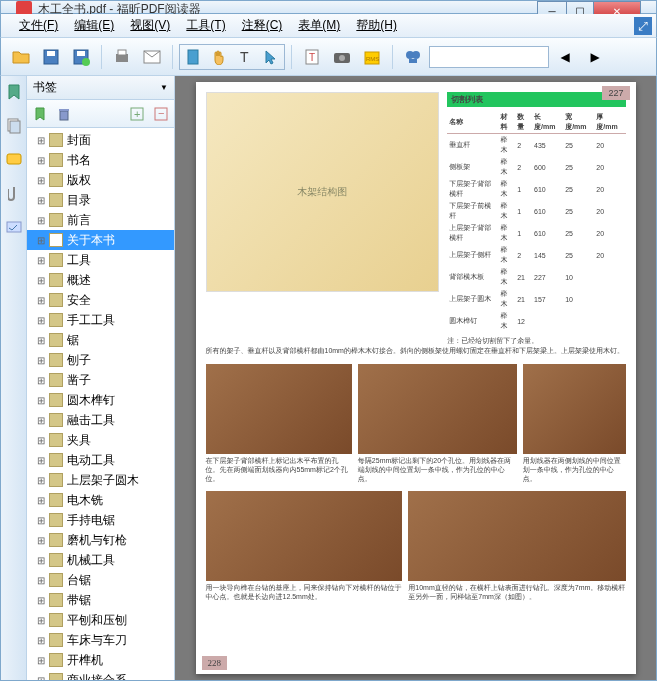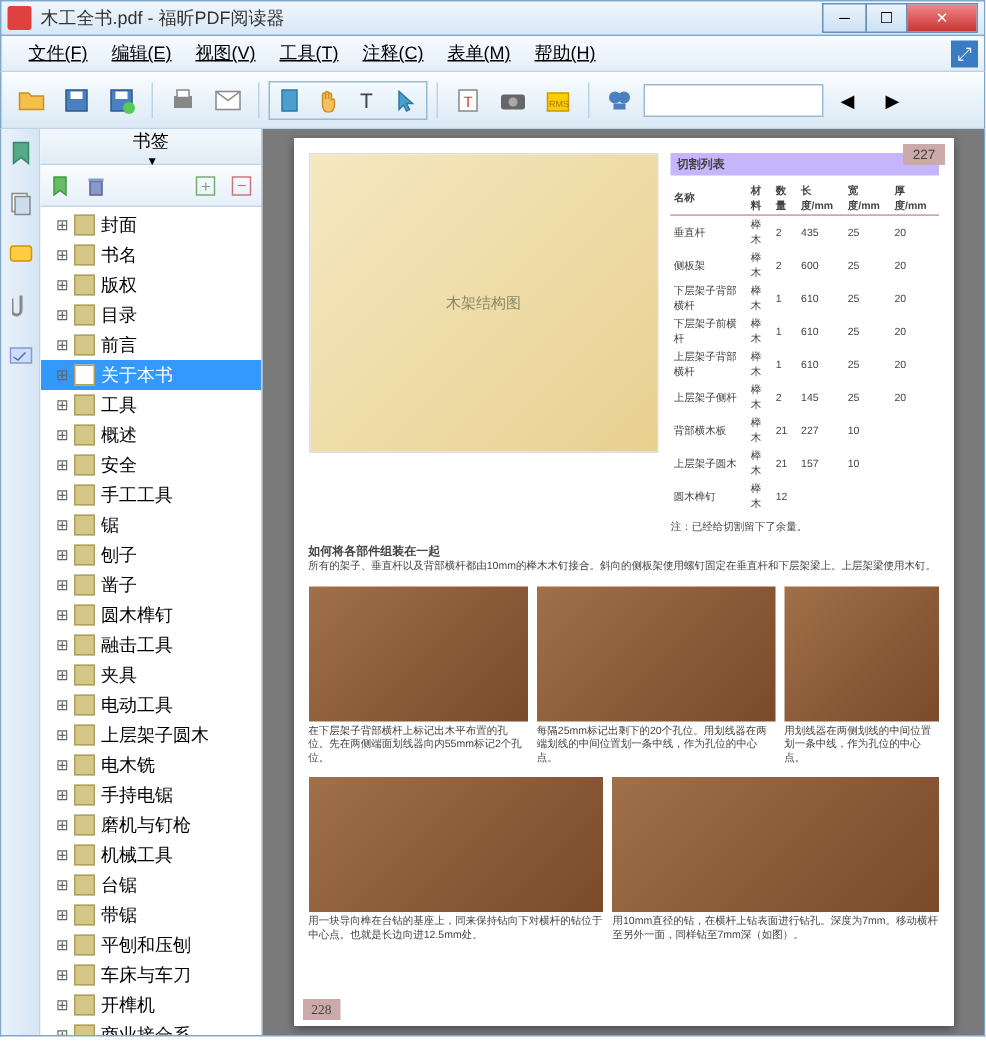--- a/index.html
+++ b/index.html
@@ -1,19 +1,19 @@
 <!DOCTYPE html>
 <html><head>
 <meta charset="utf-8">
 <style>
 * { margin: 0; padding: 0; box-sizing: border-box; }
 body { font-family: "Microsoft YaHei", sans-serif; font-size: 12px; width: 657px; height: 697px; overflow: hidden; background: #fff; }
 
 
-.titlebar { height: 24px; background: linear-gradient(#f0f6fb, #d8e8f7); border: 1px solid #7fa8cc; display: flex; align-items: center; padding: 0 4px; }
+.titlebar { height: 14px; background: linear-gradient(#f0f6fb, #d8e8f7); border: 1px solid #7fa8cc; display: flex; align-items: flex-start; padding: 0 15px; }
 .titlebar .icon { width: 16px; height: 16px; background: #e04040; border-radius: 2px; margin-right: 6px; }
 .titlebar .title { flex: 1; color: #333; }
 .winbtns { display: flex; }
 .winbtn { width: 30px; height: 20px; border: 1px solid #6a8fb5; background: linear-gradient(#eaf3fb,#cde2f3); margin-left: -1px; display: flex; align-items: center; justify-content: center; font-size: 10px; cursor: pointer; }
 .winbtn.close { width: 48px; background: linear-gradient(#e88,#c33); color: #fff; }
 .winbtn.max { width: 28px; }
 
 
 .menubar { height: 24px; background: linear-gradient(#f8fbfe,#e4eef8); border-left: 1px solid #7fa8cc; border-right: 1px solid #7fa8cc; border-bottom: 1px solid #bcd3e8; display: flex; align-items: center; padding: 0 10px; position: relative; }
 .menuitem { padding: 2px 8px; cursor: pointer; text-decoration: underline; }
@@ -26,21 +26,21 @@
 .toolbar input.search { width: 120px; height: 22px; border: 1px solid #9cb8d4; padding: 0 4px; }
 .toolbar .seg { display: flex; border: 1px solid #9cb8d4; height: 26px; }
 .toolbar .seg .tbtn { width: 26px; height: 24px; }
 
 
 .main { display: flex; height: 605px; border: 1px solid #7fa8cc; border-top: none; }
 .leftrail { width: 26px; background: linear-gradient(to right,#eaf2fa,#d5e5f4); border-right: 1px solid #bcd3e8; display: flex; flex-direction: column; align-items: center; padding-top: 6px; gap: 14px; }
 .railbtn { width: 20px; height: 20px; display: flex; align-items: center; justify-content: center; cursor: pointer; }
 
 .sidebar { width: 148px; background: #fff; border-right: 1px solid #bcd3e8; display: flex; flex-direction: column; }
-.sidehead { height: 24px; background: linear-gradient(#f4f8fc,#e0ecf6); border-bottom: 1px solid #bcd3e8; display: flex; align-items: center; padding: 0 6px; position: relative; flex-direction: column; }
+.sidehead { height: 24px; background: linear-gradient(#f4f8fc,#e0ecf6); border-bottom: 1px solid #bcd3e8; display: flex; align-items: center; padding: 0 6px; position: relative; }
 .sidehead .lbl { flex: 1; }
 .sidehead .tri { font-size: 8px; margin-left: 2px; }
 .sidetools { height: 28px; background: linear-gradient(#fafdff,#e6f0f9); border-bottom: 1px solid #bcd3e8; display: flex; align-items: center; padding: 0 4px; gap: 6px; }
 .stbtn { width: 18px; height: 18px; cursor: pointer; display: flex; align-items: center; justify-content: center; }
 .tree { flex: 1; overflow-y: auto; overflow-x: hidden; padding: 2px 0; }
 .tnode { display: flex; align-items: center; height: 20px; padding-left: 10px; cursor: pointer; white-space: nowrap; }
 .tnode .exp { width: 12px; font-size: 10px; color: #666; }
 .tnode .bicon { width: 14px; height: 14px; background: #d4c788; border: 1px solid #b0a060; margin-right: 4px; }
 .tnode.selected { background: #3399ff; color: #fff; }
 .tnode.selected .bicon { background: #fff; }
@@ -375,21 +375,21 @@
         </div>
       </div>
   </div>
 
   <div class="content">
     <div class="page">
       <div class="pagenum">227</div>
       <div style="display:flex; gap:8px;">
         <div class="diagram" style="flex:1.3">木架结构图</div>
         <div style="flex:1">
-          <div style="font-weight:bold; background:#c4b5fd; padding:2px 4px; margin-bottom:4px;">切割列表</div>
+          <div style="font-weight:bold; background:#22c55e; padding:2px 4px; margin-bottom:4px;">切割列表</div>
           <table style="width:100%; font-size:7px; border-collapse:collapse;" id="cuttable">
               <tbody>
                 <tr>
                   <th style="text-align:left;padding:1px 2px;border-bottom:1px solid #caa;">名称</th>
                   <th style="text-align:left;padding:1px 2px;border-bottom:1px solid #caa;">材料</th>
                   <th style="text-align:left;padding:1px 2px;border-bottom:1px solid #caa;">数量</th>
                   <th style="text-align:left;padding:1px 2px;border-bottom:1px solid #caa;">长度/mm</th>
                   <th style="text-align:left;padding:1px 2px;border-bottom:1px solid #caa;">宽度/mm</th>
                   <th style="text-align:left;padding:1px 2px;border-bottom:1px solid #caa;">厚度/mm</th>
                 </tr>
@@ -481,21 +481,20 @@
                   <td style="padding:1px 2px;">12</td>
                   <td style="padding:1px 2px;"></td>
                   <td style="padding:1px 2px;"></td>
                   <td style="padding:1px 2px;"></td>
                 </tr>
               </tbody>
             </table>
           <div style="font-size:7px; margin-top:4px;">注：已经给切割留下了余量。</div>
         </div>
       </div>
-      <div style="font-weight:bold; margin-top:6px;">如何将各部件组装在一起</div>
       <div style="font-size:7px; line-height:1.4;">所有的架子、垂直杆以及背部横杆都由10mm的榉木木钉接合。斜向的侧板架使用螺钉固定在垂直杆和下层架梁上。上层架梁使用木钉。</div>
       <div class="photorow">
         <div>
             <div class="photo"></div>
             <div class="caption">在下层架子背部横杆上标记出木平布置的孔位。先在两侧端面划线器向内55mm标记2个孔位。</div>
           </div>
         <div>
             <div class="photo"></div>
             <div class="caption">每隔25mm标记出剩下的20个孔位。用划线器在两端划线的中间位置划一条中线，作为孔位的中心点。</div>
           </div>

